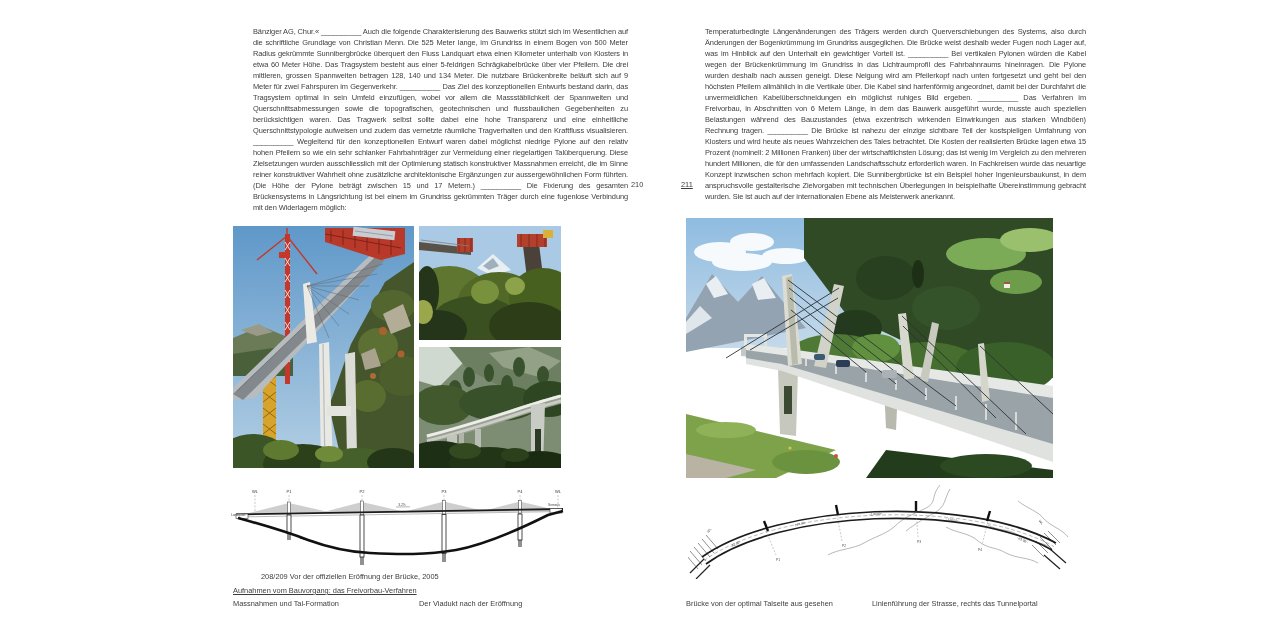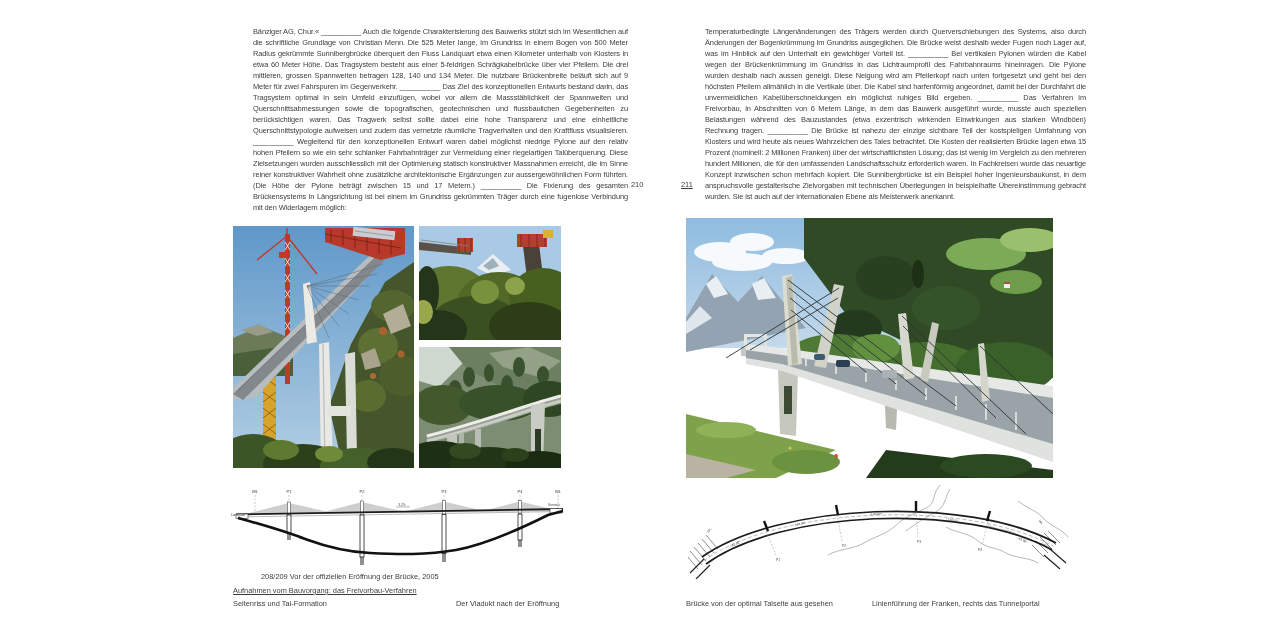--- a/index.html
+++ b/index.html
@@ -214,22 +214,22 @@
 
   <path d="M8,34 C30,40 52,46 78,56 C100,64 118,68 140,69 C170,70.5 196,71 226,66 C258,60 292,44 318,31 L333,27" stroke="#111" stroke-width="2.6" fill="none"></path>
   <path d="M70,54 L86,58 M150,69.5 L166,70" stroke="#111" stroke-width="1.2"></path>
 
   <text x="1" y="32" class="tinylabel">Landquart</text>
   <text x="318" y="22" class="tinylabel">Serneus</text>
 </svg>
 
 <div class="abs caption" style="left:233px;top:572px;margin-left:28px;">208/209  Vor der offiziellen Eröffnung der Brücke, 2005</div>
 <div class="abs caption" style="left:233px;top:586px;text-decoration:underline;">Aufnahmen vom Bauvorgang: das Freivorbau-Verfahren</div>
-<div class="abs caption" style="left:233px;top:599px;">Seitenriss und Tal-Formation</div>
-<div class="abs caption" style="left:419px;top:599px;margin-left:37px;">Der Viadukt nach der Eröffnung</div>
+<div class="abs caption" style="left:233px;top:599px;">Massnahmen und Tal-Formation</div>
+<div class="abs caption" style="left:419px;top:599px;">Der Viadukt nach der Eröffnung</div>
 
 <div class="abs bodytext" style="left:685px;top:26px;width:381px;">Temperaturbedingte Längenänderungen des Trägers werden durch Querverschiebungen des Systems, also durch Änderungen der Bogenkrümmung im Grundriss ausgeglichen. Die Brücke weist deshalb weder Fugen noch Lager auf, was im Hinblick auf den Unterhalt ein gewichtiger Vorteil ist. __________ Bei vertikalen Pylonen würden die Kabel wegen der Brückenkrümmung im Grundriss in das Lichtraumprofil des Fahrbahnraums hineinragen. Die Pylone wurden deshalb nach aussen geneigt. Diese Neigung wird am Pfeilerkopf nach unten fortgesetzt und geht bei den höchsten Pfeilern allmählich in die Vertikale über. Die Kabel sind harfenförmig angeordnet, damit bei der Durchfahrt die unvermeidlichen Kabelüberschneidungen ein möglichst ruhiges Bild ergeben. __________ Das Verfahren im Freivorbau, in Abschnitten von 6 Metern Länge, in dem das Bauwerk ausgeführt wurde, musste auch speziellen Belastungen während des Bauzustandes (etwa exzentrisch wirkenden Einwirkungen aus starken Windböen) Rechnung tragen. __________ Die Brücke ist nahezu der einzige sichtbare Teil der kostspieligen Umfahrung von Klosters und wird heute als neues Wahrzeichen des Tales betrachtet. Die Kosten der realisierten Brücke lagen etwa 15 Prozent (nominell: 2 Millionen Franken) über der wirtschaftlichsten Lösung; das ist wenig im Vergleich zu den mehreren hundert Millionen, die für den umfassenden Landschaftsschutz erforderlich waren. In Fachkreisen wurde das neuartige Konzept inzwischen schon mehrfach kopiert. Die Sunnibergbrücke ist ein Beispiel hoher Ingenieursbaukunst, in dem anspruchsvolle gestalterische Zielvorgaben mit technischen Überlegungen in beispielhafte Übereinstimmung gebracht wurden. Sie ist auch auf der internationalen Ebene als Meisterwerk anerkannt.</div>
 
 <div class="abs pagenum" style="left:658px;top:180px;text-decoration:underline;">211</div>
 
 <svg class="abs photo" style="left:686px;top:218px;" width="367" height="260" viewBox="0 0 367 260">
   <defs>
     <linearGradient id="skyD" x1="0" y1="0" x2="0" y2="1">
       <stop offset="0" stop-color="#8fbce0"></stop>
         <stop offset="1" stop-color="#c4d9ea"></stop>
@@ -372,13 +372,13 @@
   <g class="tinylabel" text-anchor="middle">
     <text x="48" y="62" transform="rotate(-26 48 62)">~62.00~</text>
     <text x="112" y="42" transform="rotate(-14 112 42)">~128.00~</text>
     <text x="188" y="32" transform="rotate(-2 188 32)">~140.00~</text>
     <text x="264" y="38" transform="rotate(10 264 38)">~134.00~</text>
     <text x="334" y="58" transform="rotate(24 334 58)">~65.00~</text>
   </g>
 </svg>
 
 <div class="abs caption" style="left:686px;top:599px;">Brücke von der optimal Talseite aus gesehen</div>
-<div class="abs caption" style="left:872px;top:599px;">Linienführung der Franken, rechts das Tunnelportal</div>
+<div class="abs caption" style="left:872px;top:599px;">Linienführung der Strasse, rechts das Tunnelportal</div>
 
 </body></html>

